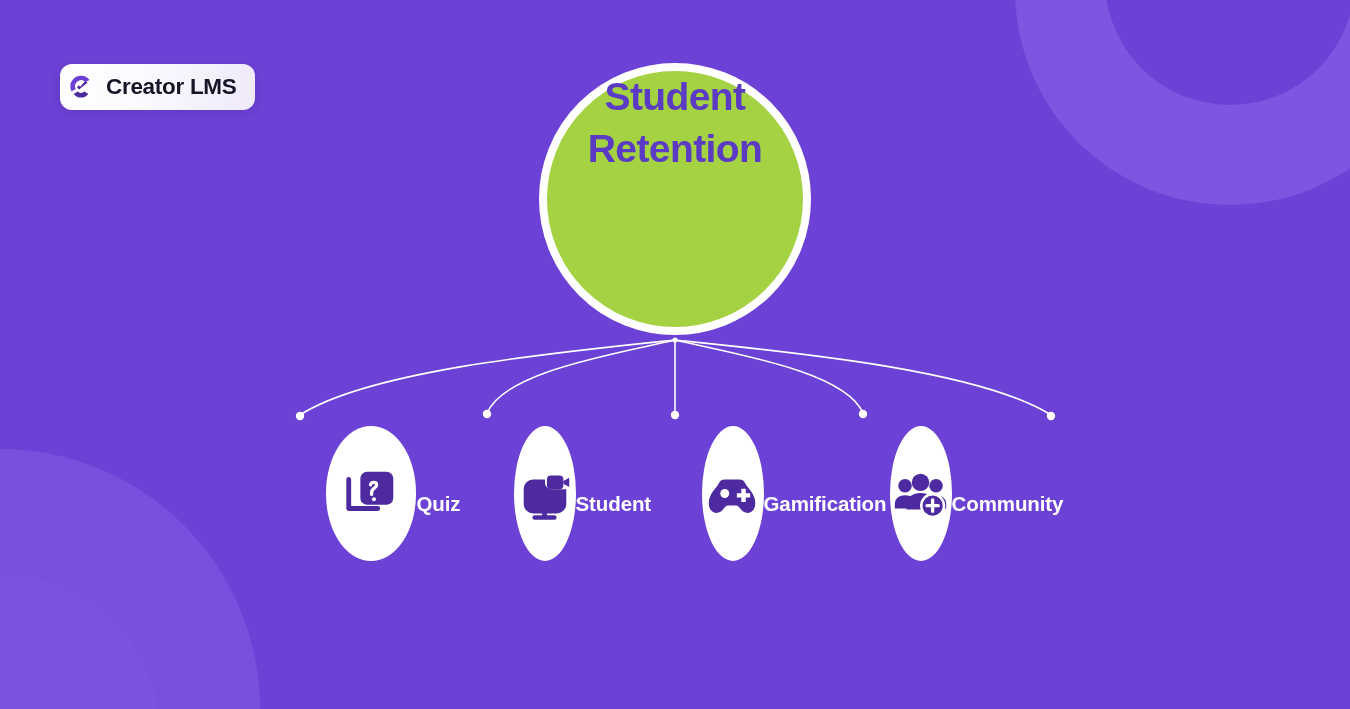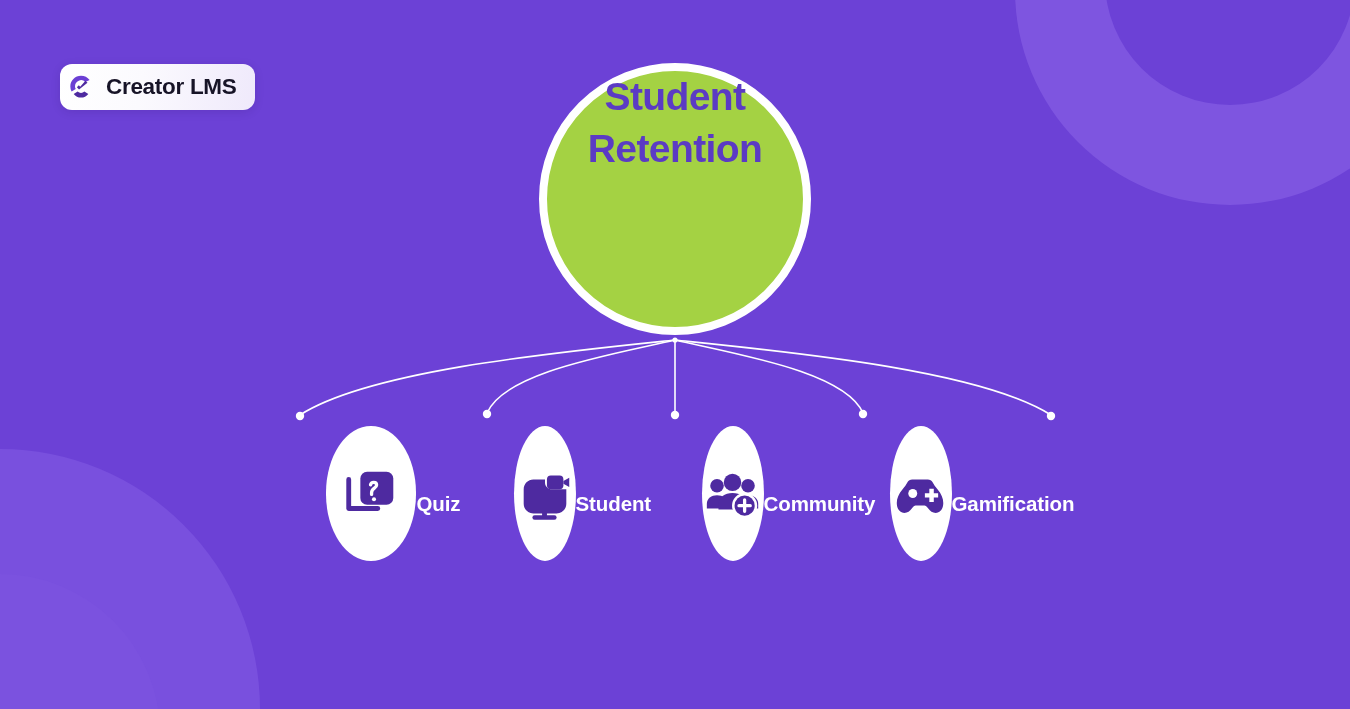--- a/index.html
+++ b/index.html
@@ -161,40 +161,40 @@
           <rect x="29" y="50" width="5" height="6" fill="#4E2AA0"></rect>
           <rect x="19" y="54" width="25" height="4.6" rx="2.3" fill="#4E2AA0"></rect>
         </svg>
       </div>
       <div class="node-label">Student</div>
     </div>
 
     <div class="node">
       <div class="node-circle">
         <svg class="node-icon" viewBox="0 0 64 64">
+          <path d="M25 17h14c2.3 0 4 1.1 4.8 2.7 1.3 2.6 3.1 5 5.4 7.6 3.8 4.4 5.8 9.2 5.8 14 0 6.2-3.2 10.2-7.8 10.2-3.4 0-5.7-2-7.7-4.6-1.5-2-2.8-3-3.9-3h-9.2c-1.1 0-2.4 1-3.9 3-2 2.6-4.3 4.6-7.7 4.6C10.2 51.5 7 47.5 7 41.3c0-4.8 2-9.6 5.8-14 2.3-2.6 4.1-5 5.4-7.6C19 18.1 20.7 17 23 17z" fill="#4E2AA0"></path>
+          <circle cx="23.5" cy="31.5" r="4.6" fill="#FFFFFF"></circle>
+          <path d="M40.6 26.6h4.6v4.5h4.5v4.6h-4.5v4.5h-4.6v-4.5H36v-4.6h4.6z" fill="#FFFFFF"></path>
+        </svg>
+      </div>
+      <div class="node-label">Gamification</div>
+    </div>
+
+    <div class="node">
+      <div class="node-circle">
+        <svg class="node-icon" viewBox="0 0 64 64">
           <circle cx="15.5" cy="23.5" r="7" fill="#4E2AA0"></circle>
           <path d="M5 47v-5c0-5 4.7-8.6 10.5-8.6S26 37 26 42v5z" fill="#4E2AA0"></path>
           <circle cx="47.5" cy="23.5" r="7" fill="#4E2AA0"></circle>
           <path d="M37 47v-5c0-5 4.7-8.6 10.5-8.6S58 37 58 42v5z" fill="#4E2AA0"></path>
           <circle cx="31.5" cy="20" r="9" fill="#4E2AA0"></circle>
           <path d="M17 48v-5.5C17 35.6 23.5 31 31.5 31S46 35.6 46 42.5V48z" fill="#4E2AA0"></path>
           <circle cx="44" cy="44" r="13" fill="#FFFFFF"></circle>
           <circle cx="44" cy="44" r="10.4" fill="#4E2AA0"></circle>
           <path d="M44 38.2v11.6M38.2 44h11.6" stroke="#FFFFFF" stroke-width="3.4" stroke-linecap="round"></path>
         </svg>
       </div>
       <div class="node-label">Community</div>
     </div>
 
-    <div class="node">
-      <div class="node-circle">
-        <svg class="node-icon" viewBox="0 0 64 64">
-          <path d="M25 17h14c2.3 0 4 1.1 4.8 2.7 1.3 2.6 3.1 5 5.4 7.6 3.8 4.4 5.8 9.2 5.8 14 0 6.2-3.2 10.2-7.8 10.2-3.4 0-5.7-2-7.7-4.6-1.5-2-2.8-3-3.9-3h-9.2c-1.1 0-2.4 1-3.9 3-2 2.6-4.3 4.6-7.7 4.6C10.2 51.5 7 47.5 7 41.3c0-4.8 2-9.6 5.8-14 2.3-2.6 4.1-5 5.4-7.6C19 18.1 20.7 17 23 17z" fill="#4E2AA0"></path>
-          <circle cx="23.5" cy="31.5" r="4.6" fill="#FFFFFF"></circle>
-          <path d="M40.6 26.6h4.6v4.5h4.5v4.6h-4.5v4.5h-4.6v-4.5H36v-4.6h4.6z" fill="#FFFFFF"></path>
-        </svg>
-      </div>
-      <div class="node-label">Gamification</div>
-    </div>
-
 
   </div>
 </div>
 
 </body></html>

